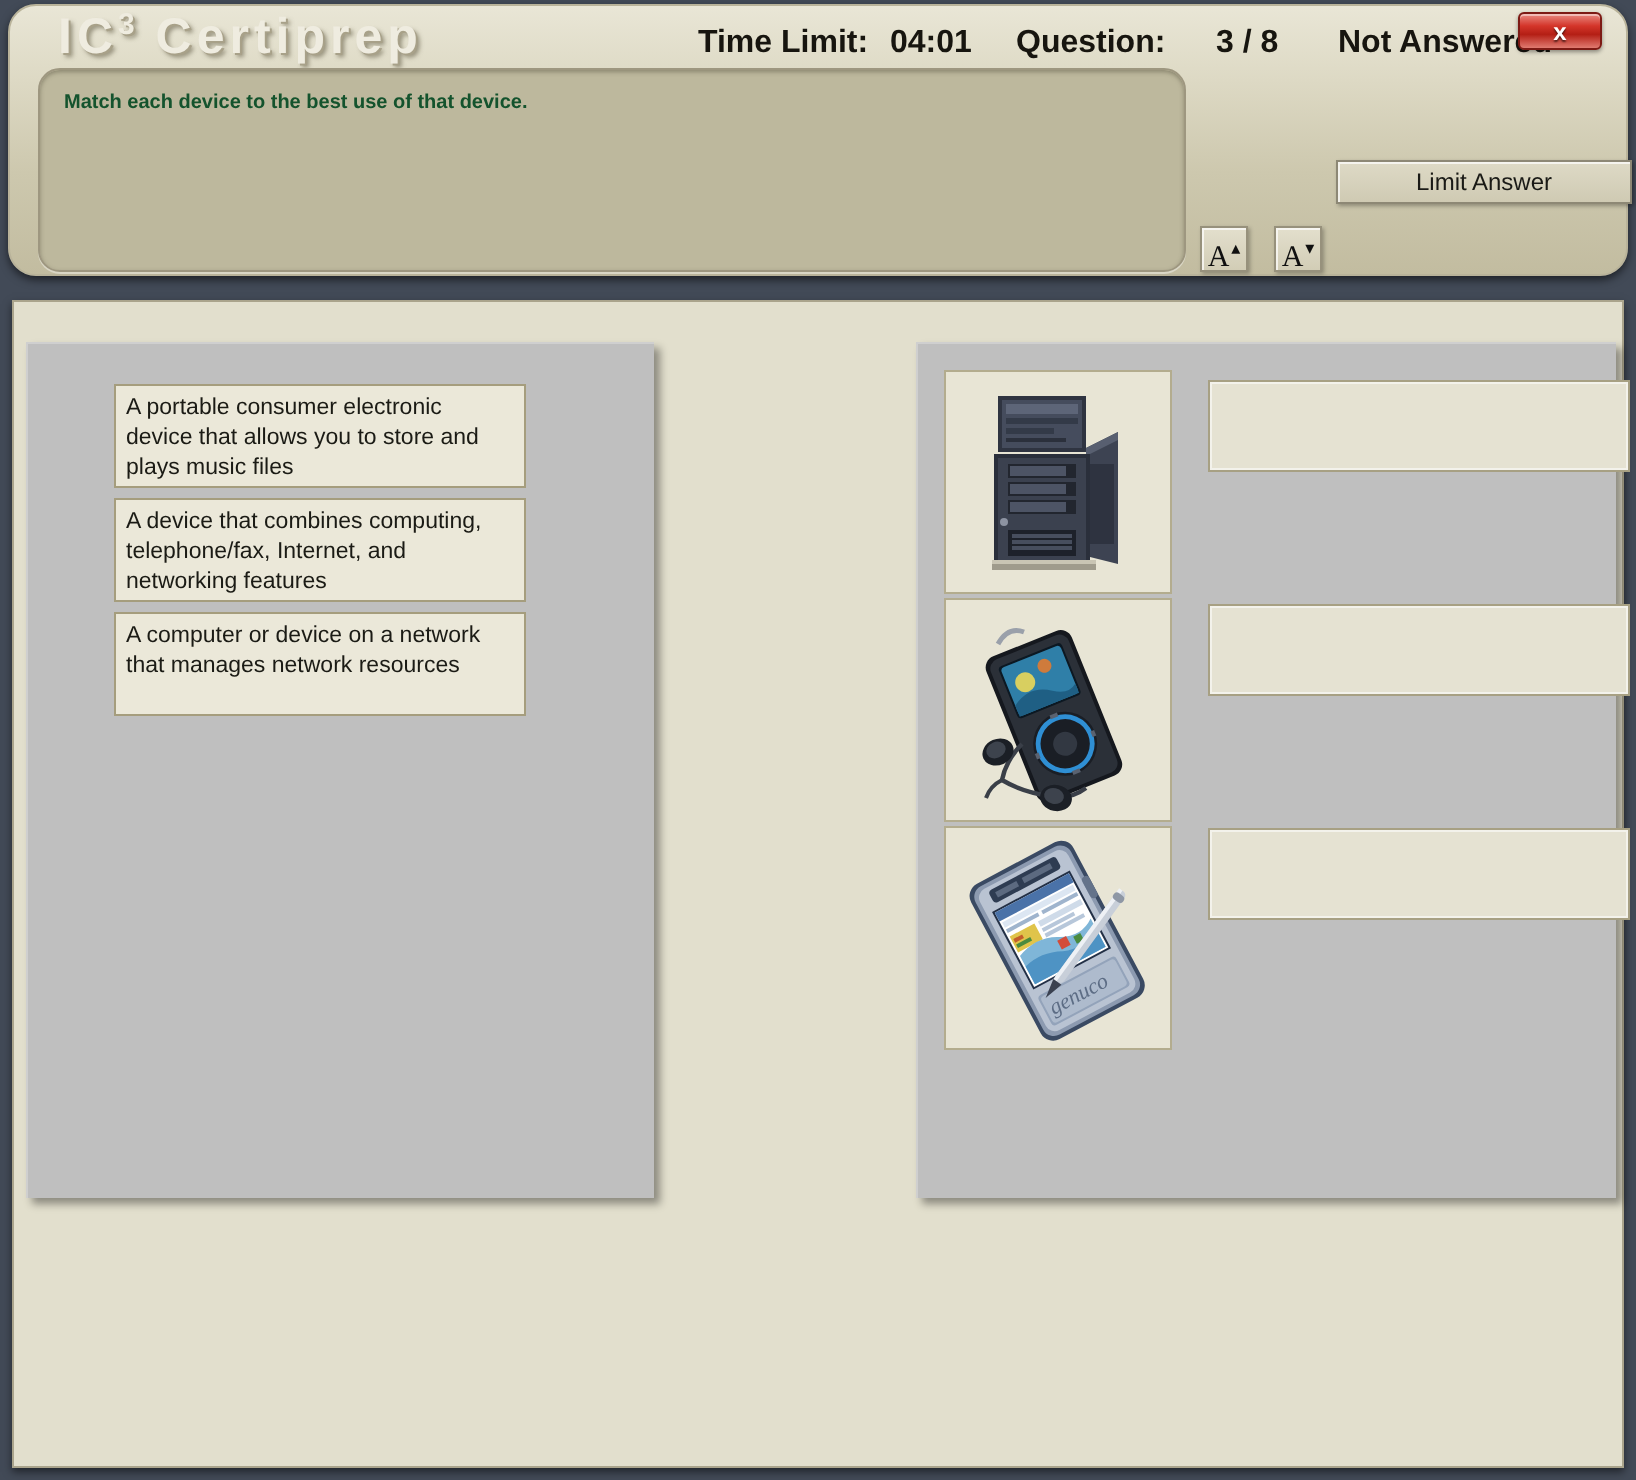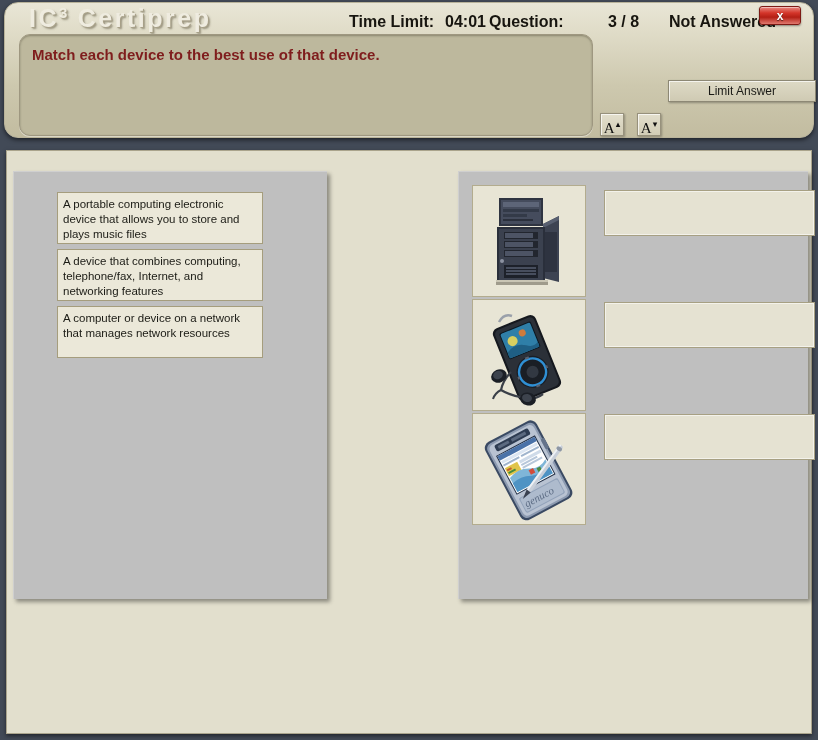--- a/index.html
+++ b/index.html
@@ -59,21 +59,21 @@
     position: absolute;
     top: 10px;
     font-size: 16px;
     font-weight: bold;
     color: #17150f;
     white-space: nowrap;
     font-family: "Liberation Sans", sans-serif;
   }
   #stat-timelimit-label { left: 344px; }
   #stat-timelimit-value { left: 440px; }
-  #stat-question-label  { left: 484px; }
+  #stat-question-label  { left: 503px; }
   #stat-question-value  { left: 603px; }
   #stat-answered        { left: 664px; }
 
   
   #close-btn {
     position: absolute;
     right: 12px; top: 3px;
     width: 42px;
     height: 19px;
     border-radius: 3px;
@@ -97,23 +97,23 @@
     width: 574px;
     height: 102px;
     border-radius: 11px;
     background: #bdb89d;
     border: 1px solid #9e9780;
     box-shadow: inset 0 1px 2px rgba(90,85,65,0.5), 0 1px 0 rgba(255,255,255,0.4);
     box-sizing: border-box;
     padding: 10px 12px;
   }
   #question-text {
-    font-size: 15px;
+    font-size: 10px;
     font-weight: bold;
-    color: #7f1d1d;
+    color: #14532d;
     line-height: 1.35;
     font-family: "Liberation Sans", sans-serif;
   }
 
   
   .act-btn {
     position: absolute;
     width: 148px;
     height: 22px;
     background: linear-gradient(180deg, #dedac6 0%, #cfcab3 100%);
@@ -261,21 +261,21 @@
     <div class="act-btn" id="submit-answer-button">Limit Answer</div>
 
     <div class="font-btn" id="font-increase-button"><span>A</span><span class="caret">▴</span></div>
 
     <div class="font-btn" id="font-decrease-button"><span>A</span><span class="caret">▾</span></div>
   </div>
 
   <div id="content">
 
     <div class="panel" id="options-panel">
-      <div class="option-box" id="option-0">A portable computing electronic device that allows you to store and plays music files</div>
+      <div class="option-box" id="option-0">A portable consumer electronic device that allows you to store and plays music files</div>
       <div class="option-box" id="option-1">A device that combines computing, telephone/fax, Internet, and networking features</div>
       <div class="option-box" id="option-2">A computer or device on a network that manages network resources</div>
     </div>
 
     <div class="panel" id="match-panel">
 
       <div class="device-frame" id="device-0">
         <svg width="112" height="110" viewBox="0 0 112 110">
           <rect x="0" y="0" width="112" height="110" fill="#e8e5d5"></rect>
 

